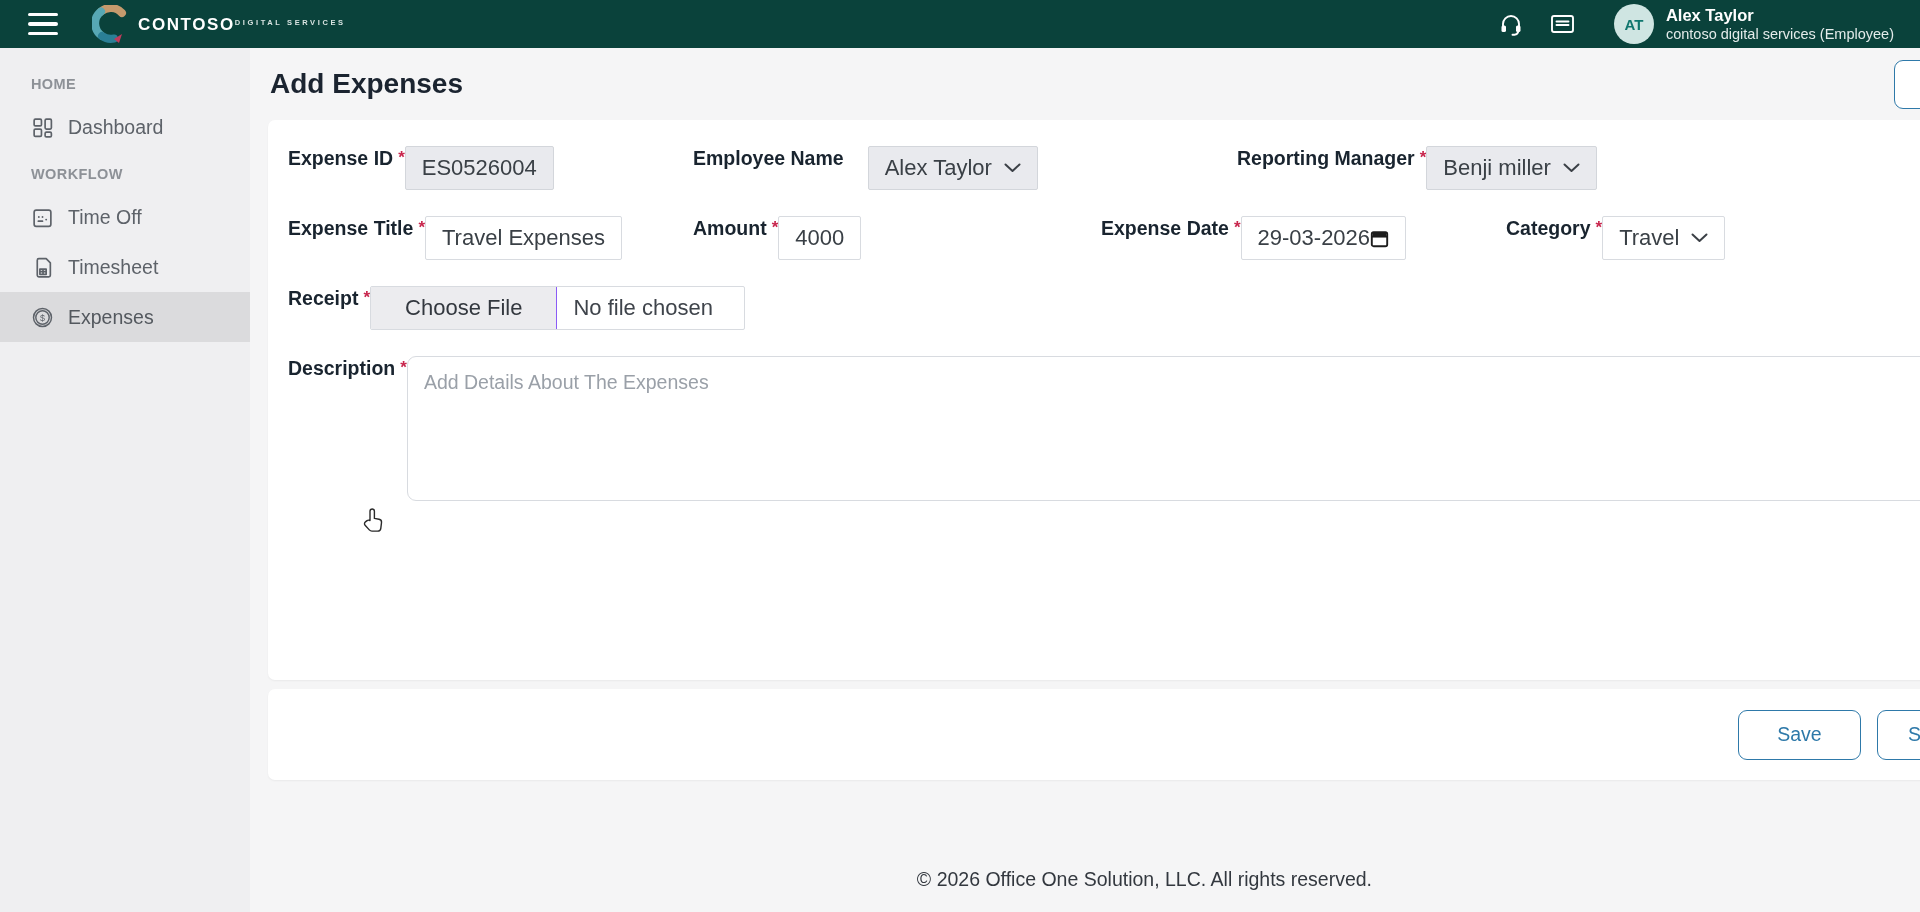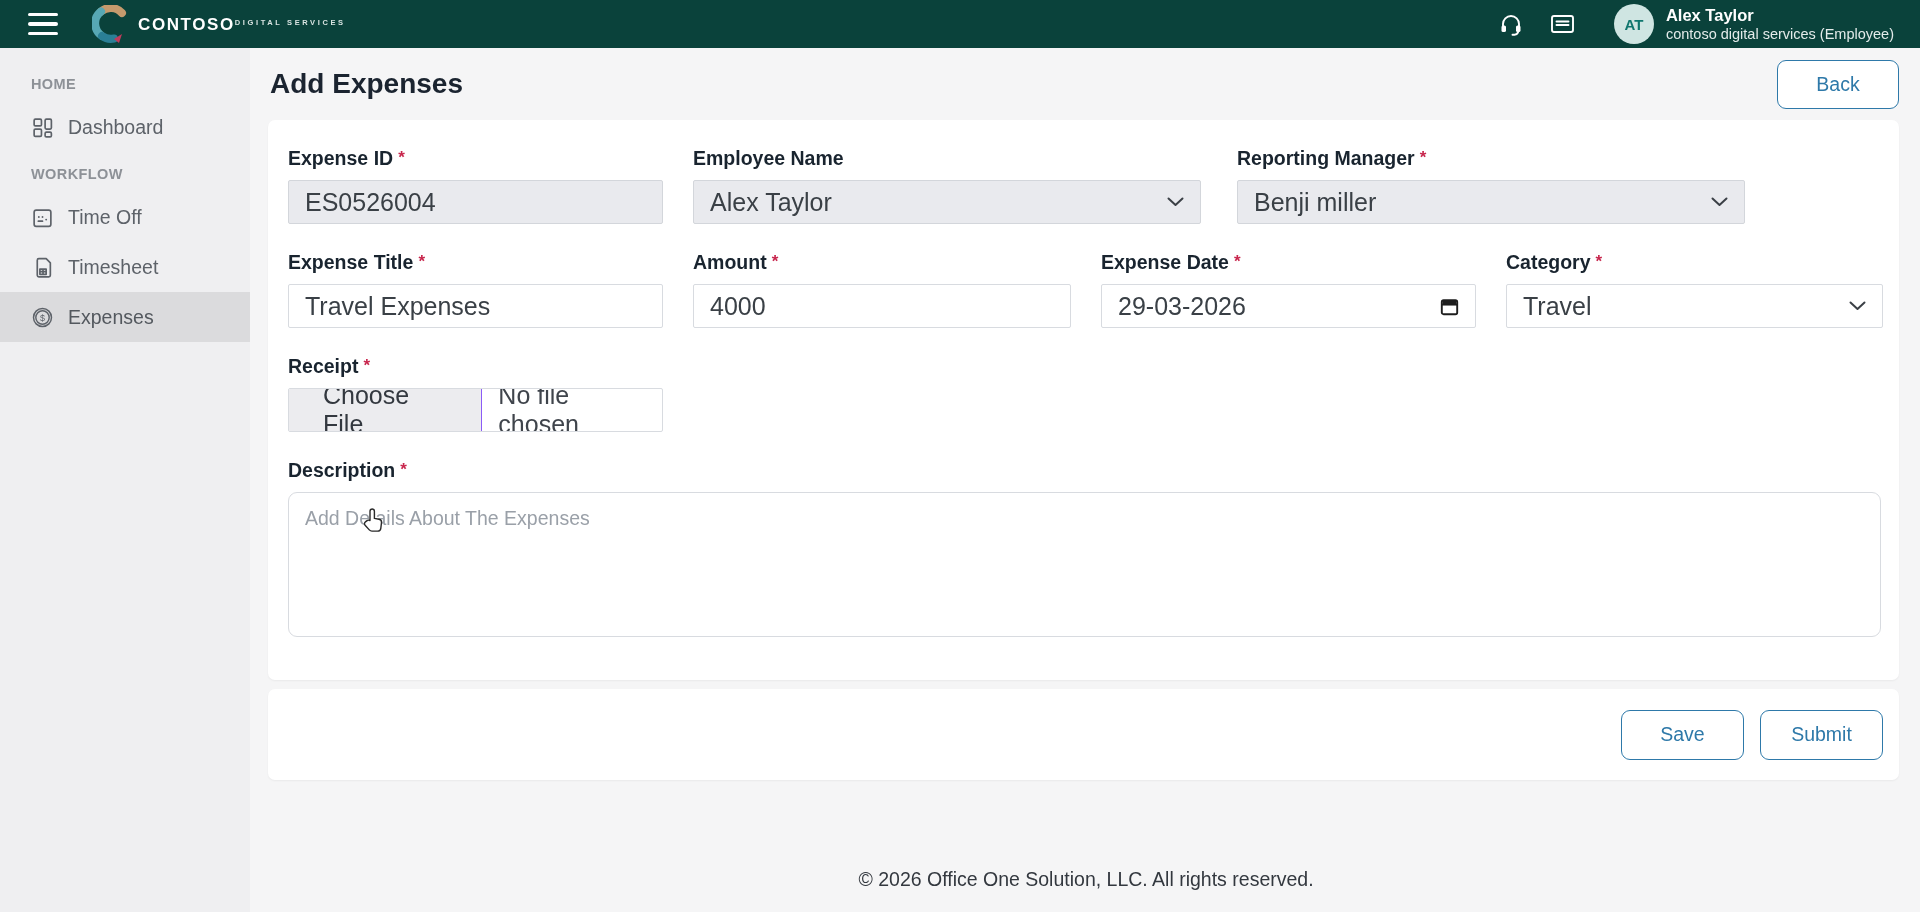--- a/index.html
+++ b/index.html
@@ -39,30 +39,30 @@
 
   
   .card { background:#fff; border-radius:7px; box-shadow:0 1px 2px rgba(0,0,0,0.05); }
   .form-card { margin:0 23px 0 18px; height:560px; padding:26px 16px 0 20px; position:relative; }
   .actions-card { margin:9px 23px 0 18px; height:91px; display:flex; align-items:center; justify-content:flex-end; padding-right:16px; gap:16px; }
   .action-btn { width:123px; height:50px; }
 
   
   .frow { display:flex; gap:30px; }
   .frow + .frow { margin-top:26px; }
-  .field { display:flex; flex-direction:column; }
+  .field { display:flex; flex-direction:row; }
   .flabel { font-size:19.5px; font-weight:bold; color:#19242f; line-height:24px; margin-bottom:10px; }
   .req { color:#c8264d; margin-left:5px; font-size:17px; vertical-align:2px; }
-  .control { height:44px; border:1px solid #d8dbe0; border-radius:2px; background:#fff; font-size:25px; color:#3a4046; display:flex; align-items:center; padding:0 16px; font-family:inherit; }
+  .control { height:44px; border:1px solid #d8dbe0; border-radius:2px; background:#fff; font-size:22px; color:#3a4046; display:flex; align-items:center; padding:0 16px; font-family:inherit; }
   .control.disabled { background:#e9eaee; border-color:#d3d6db; }
   .selectbox { justify-content:space-between; cursor:pointer; }
   .selectbox .chev { margin-left:12px; flex:none; }
   .datebox { justify-content:space-between; cursor:pointer; }
   .w-id { width:375px; }
-  .w-emp { width:508px; }
+  .w-emp { width:508px;gap:24px; }
   .w-mgr { width:508px; margin-left:6px; }
   .w-title { width:375px; }
   .w-amount { width:378px; }
   .w-date { width:375px; }
   .w-cat { width:377px; }
 
   .filebox { width:375px; padding:0; overflow:hidden; cursor:pointer; }
   .file-btn { height:100%; display:flex; align-items:center; padding:0 34px; background:#ececef; border-right:1px solid #8b5cf6; color:#33383f; }
   .file-status { padding:0 16px; color:#3f444b; }
 

